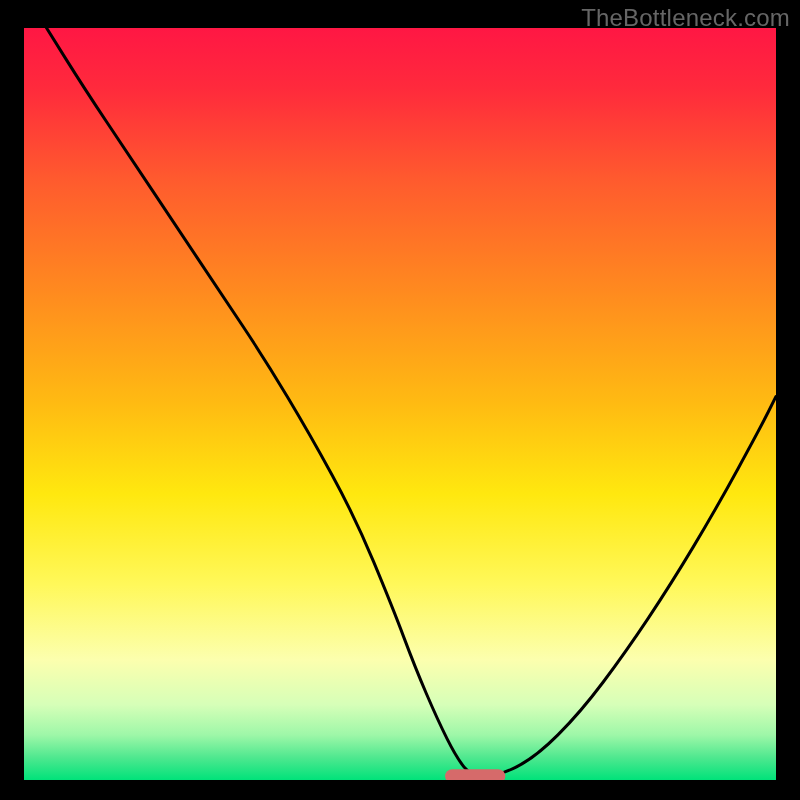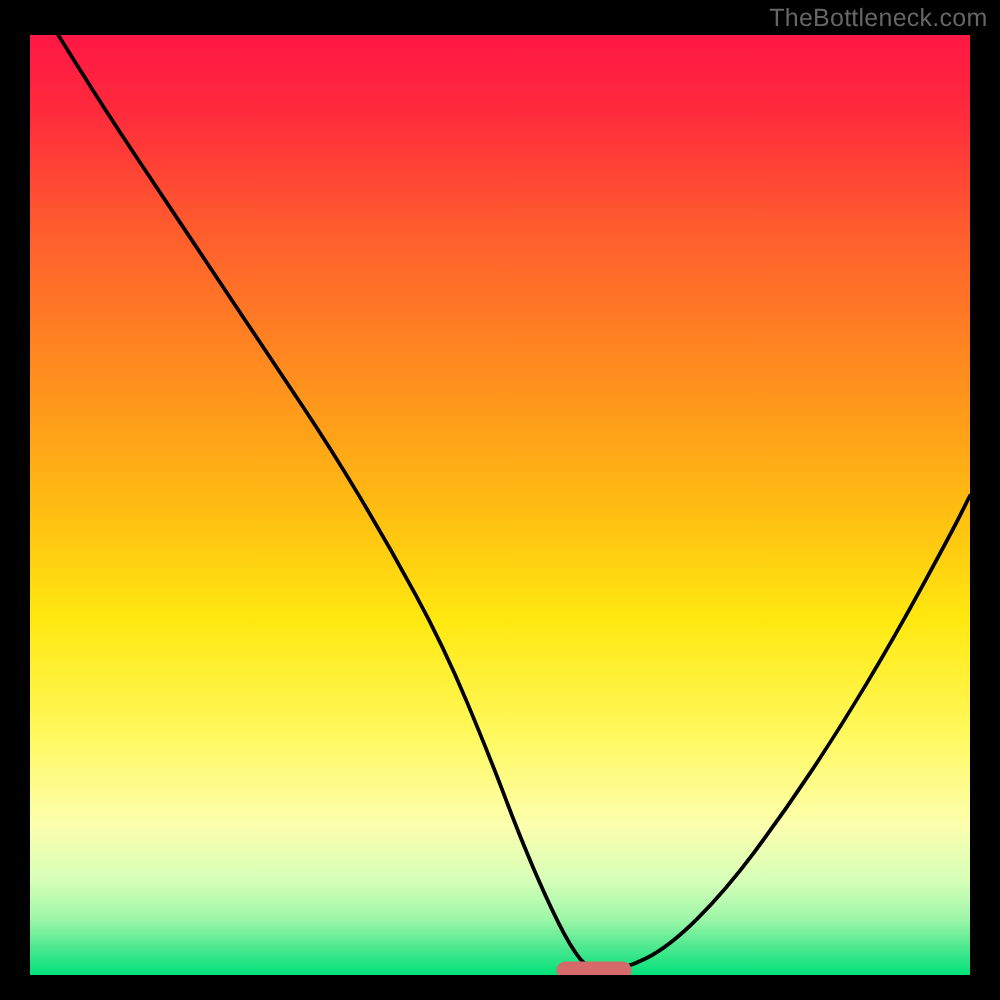--- a/index.html
+++ b/index.html
@@ -12,21 +12,21 @@
     width: 800px;
     height: 800px;
     position: relative;
     background: #000;
   }
   .watermark {
     position: absolute;
     top: 4px;
     right: 10px;
     color: #666;
-    font-size: 20px;
+    font-size: 24px;
     font-weight: 500;
     letter-spacing: 0.2px;
     user-select: none;
   }
   .plot {
     position: absolute;
     left: 24px;
     top: 28px;
     width: 752px;
     height: 752px;

